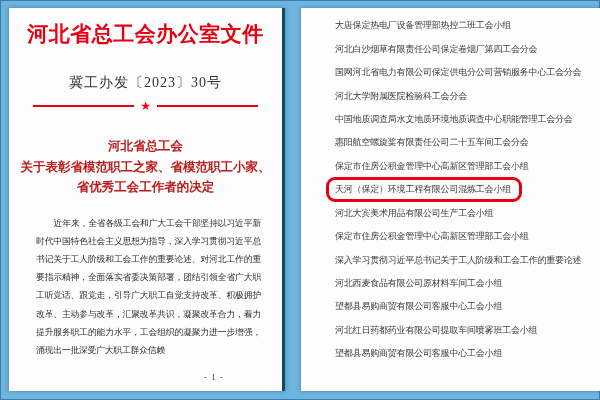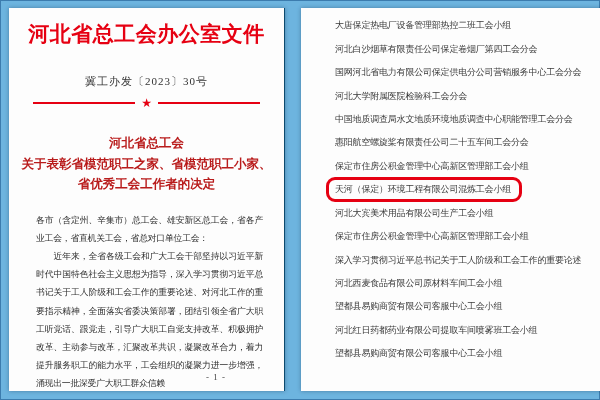--- a/index.html
+++ b/index.html
@@ -11,40 +11,40 @@
   }
   .frame{
     position:absolute;inset:0;
     border:1px solid #3c7cae;
     box-sizing:border-box;
   }
   .page{
     position:absolute;top:7px;height:383px;
     background:#fdfdfd;
     box-shadow:0 0 4px rgba(30,60,90,.45);
-    border-right:1px solid #0c4a6e;
+    border-right:3px solid #0c4a6e;
     box-sizing:border-box;
   }
   .page-left{left:8px;width:276px;}
   .page-right{left:300px;width:317px;}
 
   
   .red-header{
     margin-top:13px;
     text-align:center;
     color:#e60012;
     font-size:21px;
     font-weight:bold;
     letter-spacing:0.5px;
     line-height:26px;
   }
   .doc-number{
     margin-top:27px;
     text-align:center;
-    font-size:11px;
+    font-size:14px;
     color:#333;
     letter-spacing:1px;
   }
   .divider{
     margin:8px 24px 0 24px;
     display:flex;align-items:center;
   }
   .divider .seg{
     flex:1;height:2.5px;background:#e60012;
   }
@@ -105,21 +105,20 @@
       <span class="seg"></span>
       <span class="star">★</span>
       <span class="seg"></span>
     </div>
     <div class="doc-title">
       <div>河北省总工会</div>
       <div>关于表彰省模范职工之家、省模范职工小家、</div>
       <div>省优秀工会工作者的决定</div>
     </div>
     <div class="body-text">
-      <div class="salutation">各市（含定州、辛集市）总工会、雄安新区总工会，省各产业工会，省直机关工会，省总对口单位工会：</div>
       <div class="para">近年来，全省各级工会和广大工会干部坚持以习近平新时代中国特色社会主义思想为指导，深入学习贯彻习近平总书记关于工人阶级和工会工作的重要论述、对河北工作的重要指示精神，全面落实省委决策部署，团结引领全省广大职工听党话、跟党走，引导广大职工自觉支持改革、积极拥护改革、主动参与改革，汇聚改革共识，凝聚改革合力，着力提升服务职工的能力水平，工会组织的凝聚力进一步增强，涌现出一批深受广大职工群众信赖</div>
     </div>
     <div class="page-num">- 1 -</div>
   </div>
 
   <div class="page page-right">
     <div class="award-list">
       <div class="award-row">大唐保定热电厂设备管理部热控二班工会小组</div>
       <div class="award-row">河北白沙烟草有限责任公司保定卷烟厂第四工会分会</div>
       <div class="award-row">国网河北省电力有限公司保定供电分公司营销服务中心工会分会</div>

